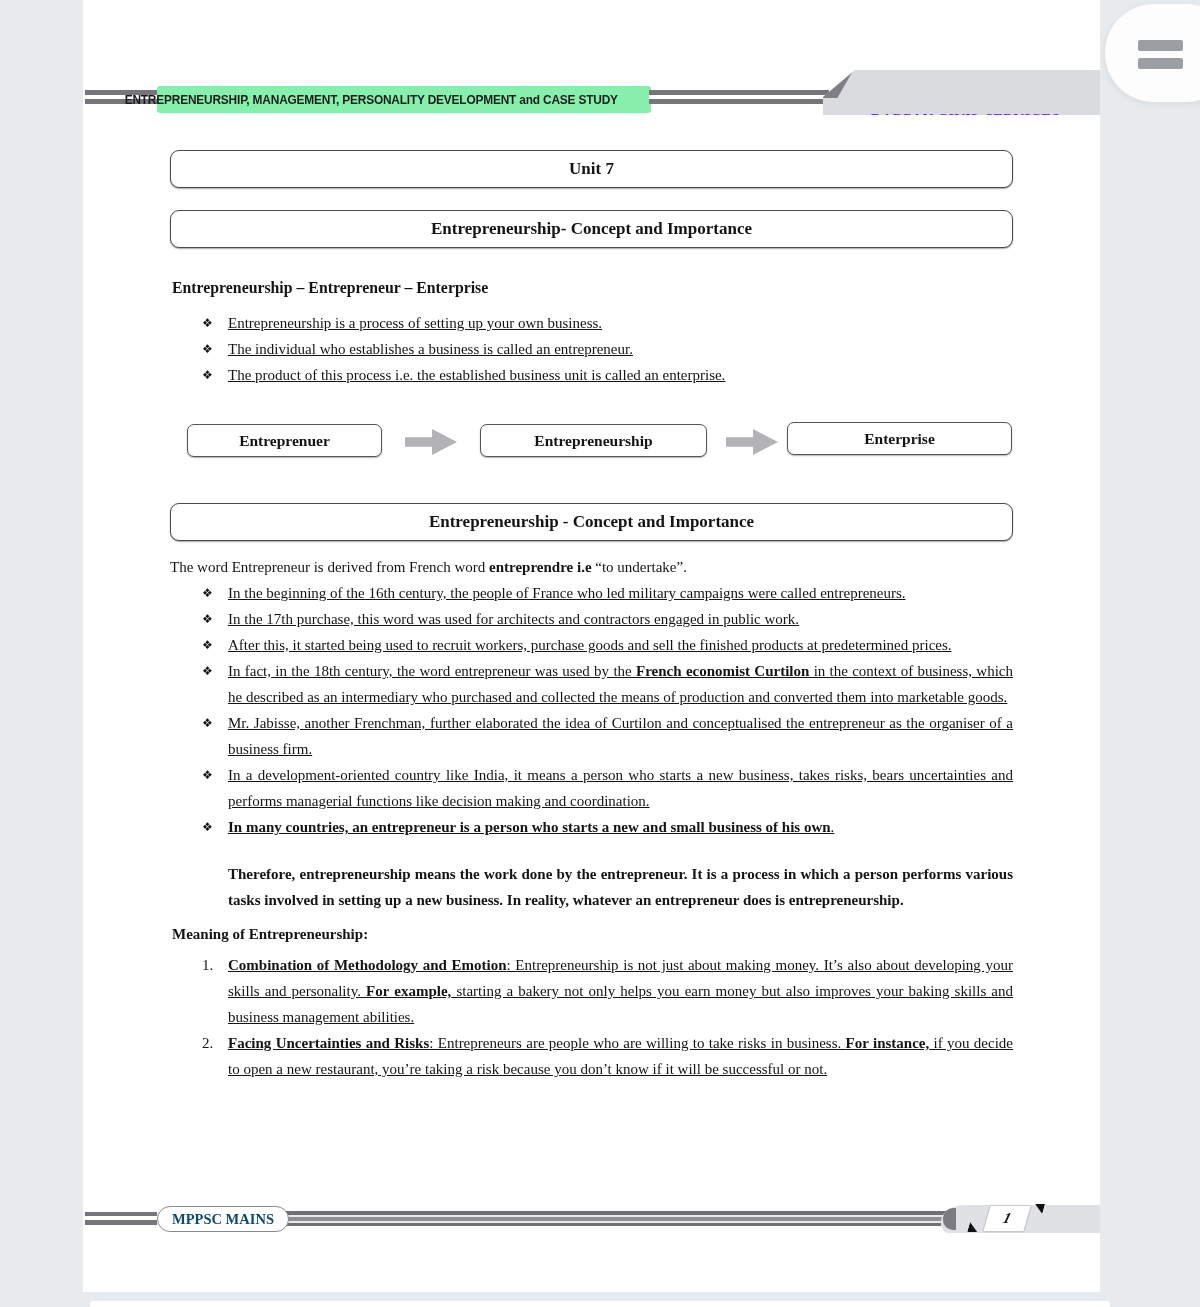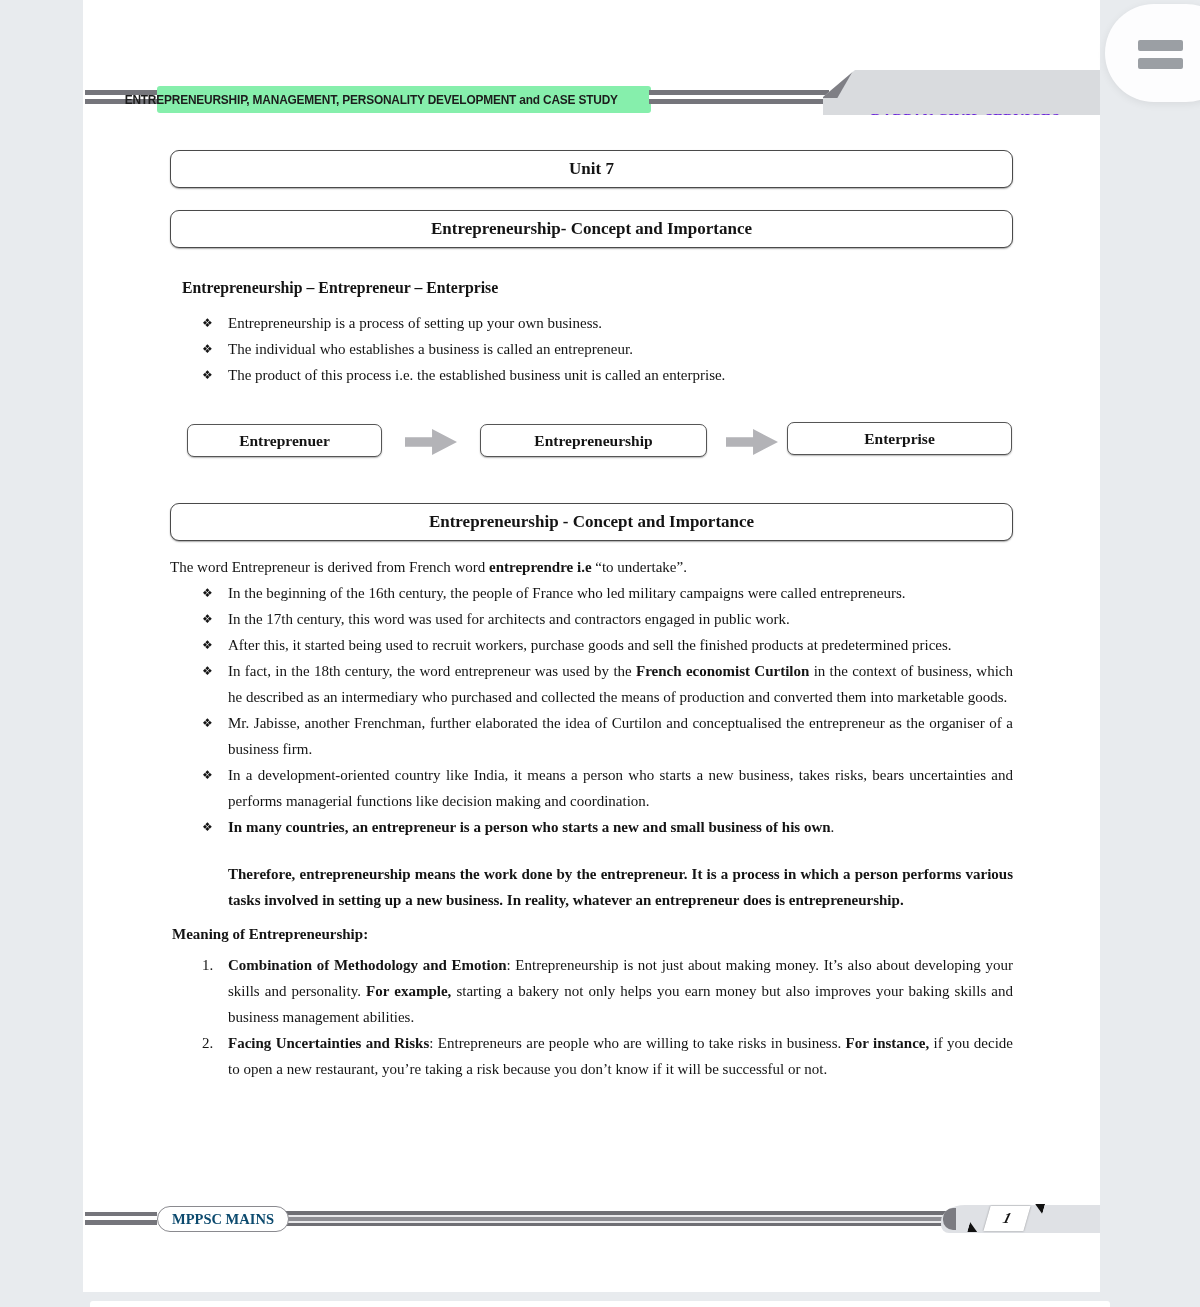--- a/index.html
+++ b/index.html
@@ -24,29 +24,29 @@
   .darpan .dtext { position:absolute; left:48px; top:13px; font-weight:bold; font-size:14.5px;
     color:#6d28d9; letter-spacing:0.4px;margin-top:28px; }
 
   
   .content { position:absolute; left:87px; top:150px; width:843px; font-size:15px; line-height:26px; }
   .box-banner { height:38px; border:1.6px solid #4a4a4a; border-radius:9px; background:#fff;
     display:flex; align-items:center; justify-content:center; box-shadow:0 1px 1.5px rgba(0,0,0,0.35);
     font-weight:bold; font-size:17px; }
   .box-banner.second { margin-top:22px; }
   .box-banner.third { margin-top:43px; }
-  .section-heading { font-weight:bold; font-size:15.8px; margin:27px 0 9px 12px; }
+  .section-heading { font-weight:bold; font-size:15.8px; margin:27px 0 9px 2px; }
   .meaning-heading { font-weight:bold; font-size:15px; margin:8px 0 0 2px; }
 
   .blist { margin-left:30px; }
   .li { display:flex; }
   .marker { flex:none; width:28px; font-family:"DejaVu Sans", sans-serif; font-size:12px;
     line-height:26px; padding-left:2px; }
   .nlist .marker { font-family:"Liberation Serif", serif; font-size:15px; }
-  .li-text { flex:1; text-align:justify; }
+  .li-text { flex:1; text-align:justify;text-decoration:underline; }
   .b, .li-text .b { font-weight:bold; }
 
   .flow { position:relative; margin-top:36px; height:36px; }
   .flow-box { position:absolute; top:0; height:33px; border:1.6px solid #555; border-radius:7px;
     background:#fff; display:flex; align-items:center; justify-content:center;
     font-weight:bold; font-size:15.5px; box-shadow:0 1px 1.5px rgba(0,0,0,0.3); }
   .flow-box.b1 { left:17px;  width:195px;justify-content:center; }
   .flow-box.b2 { left:310px; width:227px; }
   .flow-box.b3 { left:617px; width:225px; top:-2px; }
   .flow-arrow { position:absolute; top:5px; width:52px; height:26px; background:#b3b3b7;
@@ -149,21 +149,21 @@
 
     <p class="intro"><span>The word Entrepreneur is derived from French word </span><span class="b">entreprendre i.e </span><span>“to undertake”.</span></p>
 
     <div class="blist">
         <div class="li">
           <span class="marker">❖</span>
           <span class="li-text"><span>In the beginning of the 16th century, the people of France who led military campaigns were called entrepreneurs.</span></span>
         </div>
         <div class="li">
           <span class="marker">❖</span>
-          <span class="li-text"><span>In the 17th century, this word was used for architects and contractors engaged in public work.</span></span>
+          <span class="li-text"><span>In the 17th purchase, this word was used for architects and contractors engaged in public work.</span></span>
         </div>
         <div class="li">
           <span class="marker">❖</span>
           <span class="li-text"><span>After this, it started being used to recruit workers, purchase goods and sell the finished products at predetermined prices.</span></span>
         </div>
         <div class="li">
           <span class="marker">❖</span>
           <span class="li-text"><span>In fact, in the 18th century, the word entrepreneur was used by the </span><span class="b">French economist Curtilon</span><span> in the context of business, which he described as an intermediary who purchased and collected the means of production and converted them into marketable goods.</span></span>
         </div>
         <div class="li">

